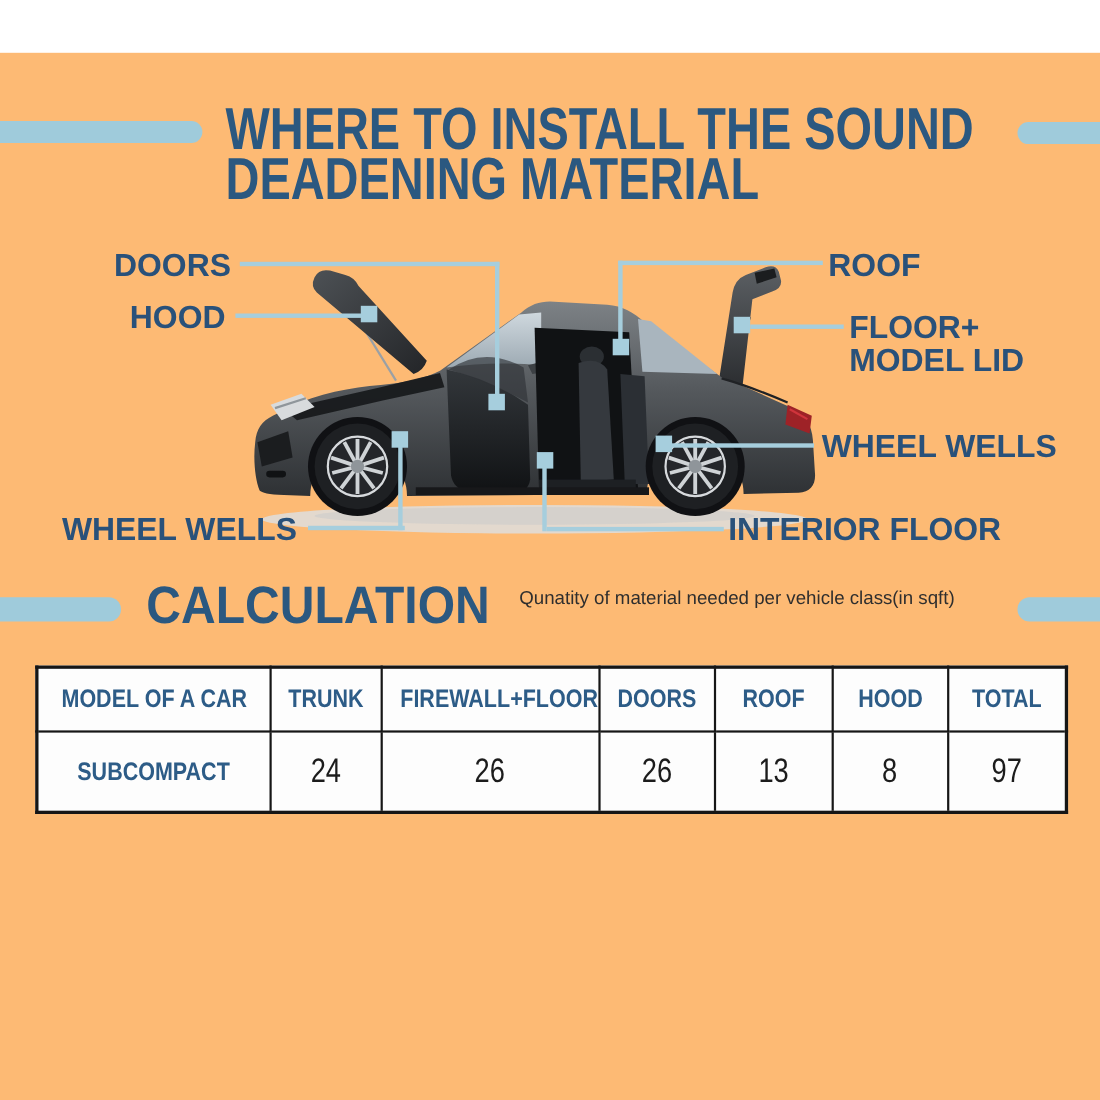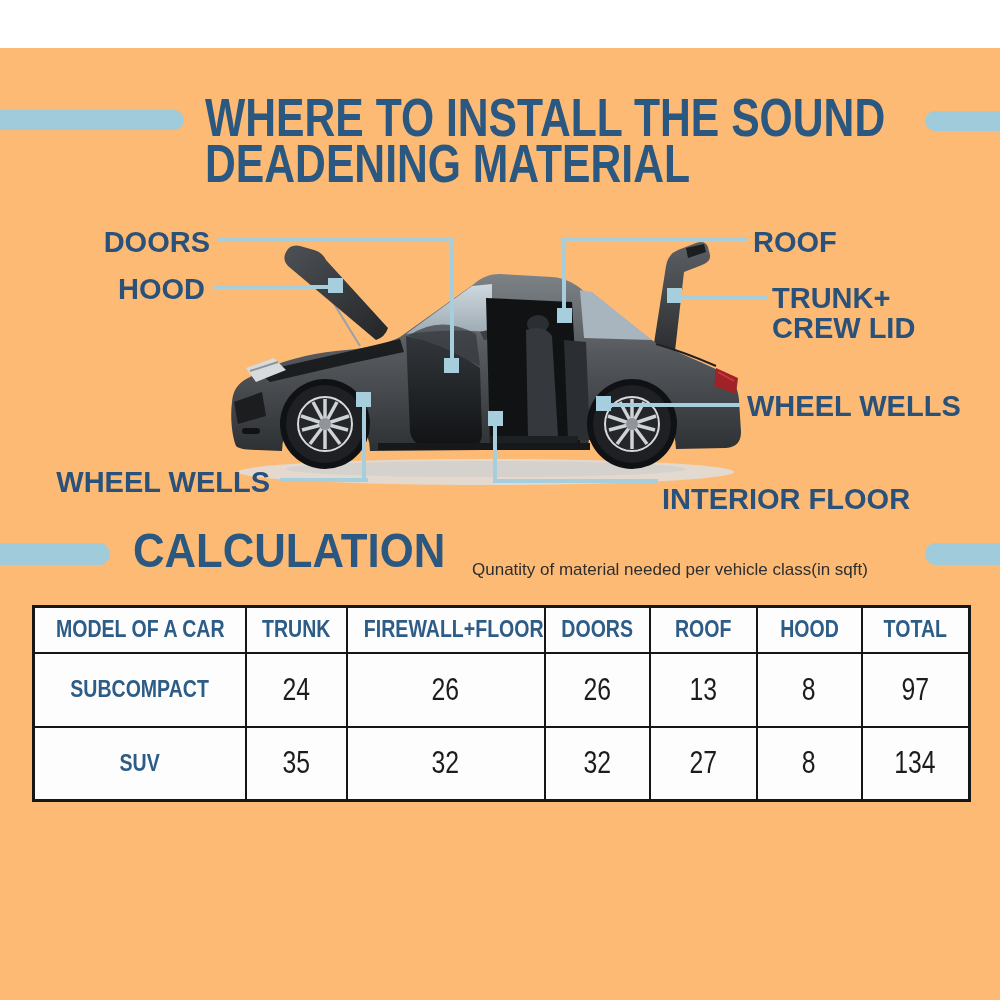--- a/index.html
+++ b/index.html
@@ -16,48 +16,48 @@
   .bar-calc-left   { left:0;   top:495px; width:110px; height:22px; }
   .bar-calc-right  { left:925px; top:495px; width:75px; height:22px; }
 
   
   .title { position:absolute; left:205px; top:46px; font-size:54px; line-height:46px;
            font-weight:700; color:#2b5880; white-space:nowrap;
            transform:scaleX(.79); transform-origin:left top; letter-spacing:0; }
   .calc-heading { position:absolute; left:133px; top:479px; font-size:48px; line-height:48px;
            font-weight:700; color:#2b5880; white-space:nowrap;
            transform:scaleX(.91); transform-origin:left top; }
-  .calc-subtitle { position:absolute; left:472px; top:512px; font-size:17px; color:#2e2e2e; }
+  .calc-subtitle { position:absolute; left:472px; top:486px; font-size:17px; color:#2e2e2e; }
 
   
   .callout { position:absolute; color:#29517a; font-weight:700; font-size:29px;
              line-height:30px; white-space:nowrap; }
   .lbl-doors { right:790px; top:179px; }
   .lbl-hood  { right:795px; top:226px; }
   .lbl-wwl   { right:730px; top:419px; }
   .lbl-roof  { left:753px;  top:179px; }
   .lbl-trunk { left:772px;  top:235px; }
   .lbl-wwr   { left:747px;  top:343px; }
-  .lbl-if    { left:662px;  top:436px; }
+  .lbl-if    { left:662px;  top:419px; }
 
   
   .cline  { position:absolute; background:#a6cedd; }
   .marker { position:absolute; width:15px; height:15px; background:#a6cedd; }
 
   
   .car-wrap { position:absolute; left:228px; top:192px; width:520px; height:252px; }
 
   
   .calc-table { position:absolute; left:32px; top:557px; width:936px;
                 border-collapse:collapse; table-layout:fixed; border:3px solid #161616;
                 background:#fdfdfd; }
   .calc-table td, .calc-table th { border:2px solid #161616; text-align:center;
                 vertical-align:middle; padding:0; overflow:hidden; }
   .calc-table tr { height:74px; }
-  .calc-table tr.hdr-row { height:46px; }
+  .calc-table tr.hdr-row { height:58px; }
   .hdr span, .model span { display:inline-block; transform:scaleX(.85);
                 transform-origin:center; font-weight:700; color:#2d5c87;
                 font-size:23px; white-space:nowrap; }
   .num span { display:inline-block; transform:scaleX(.8); transform-origin:center;
                 font-size:31px; font-weight:400; color:#1c1c1c; }
 </style>
 </head>
 <body>
 
 <div class="page">
@@ -206,21 +206,21 @@
   <div class="marker" style="left:596px; top:348px;"></div>
 
   <div class="cline" style="left:497px; top:431px; width:161px; height:4px;"></div>
   <div class="cline" style="left:493px; top:376px; width:4px; height:59px;"></div>
   <div class="marker" style="left:488px; top:363px;"></div>
 
   <div class="callout lbl-doors">DOORS</div>
   <div class="callout lbl-hood">HOOD</div>
   <div class="callout lbl-wwl">WHEEL WELLS</div>
   <div class="callout lbl-roof">ROOF</div>
-  <div class="callout lbl-trunk"><span>TRUNK+</span><br><span>CREW LID</span></div>
+  <div class="callout lbl-trunk"><span>FLOOR+</span><br><span>MODEL LID</span></div>
   <div class="callout lbl-wwr">WHEEL WELLS</div>
   <div class="callout lbl-if">INTERIOR FLOOR</div>
 
   <div class="bar round-r bar-calc-left"></div>
   <div class="bar round-l bar-calc-right"></div>
   <h2 class="calc-heading">CALCULATION</h2>
   <div class="calc-subtitle">Qunatity of material needed per vehicle class(in sqft)</div>
 
   <table class="calc-table">
     <colgroup>
@@ -244,25 +244,16 @@
     </tr>
     <tr>
       <td class="model"><span>SUBCOMPACT</span></td>
       <td class="num"><span>24</span></td>
       <td class="num"><span>26</span></td>
       <td class="num"><span>26</span></td>
       <td class="num"><span>13</span></td>
       <td class="num"><span>8</span></td>
       <td class="num"><span>97</span></td>
     </tr>
-    <tr>
-      <td class="model"><span>SUV</span></td>
-      <td class="num"><span>35</span></td>
-      <td class="num"><span>32</span></td>
-      <td class="num"><span>32</span></td>
-      <td class="num"><span>27</span></td>
-      <td class="num"><span>8</span></td>
-      <td class="num"><span>134</span></td>
-    </tr>
   </tbody>
     </table>
 
 </div>
 
 </body></html>

